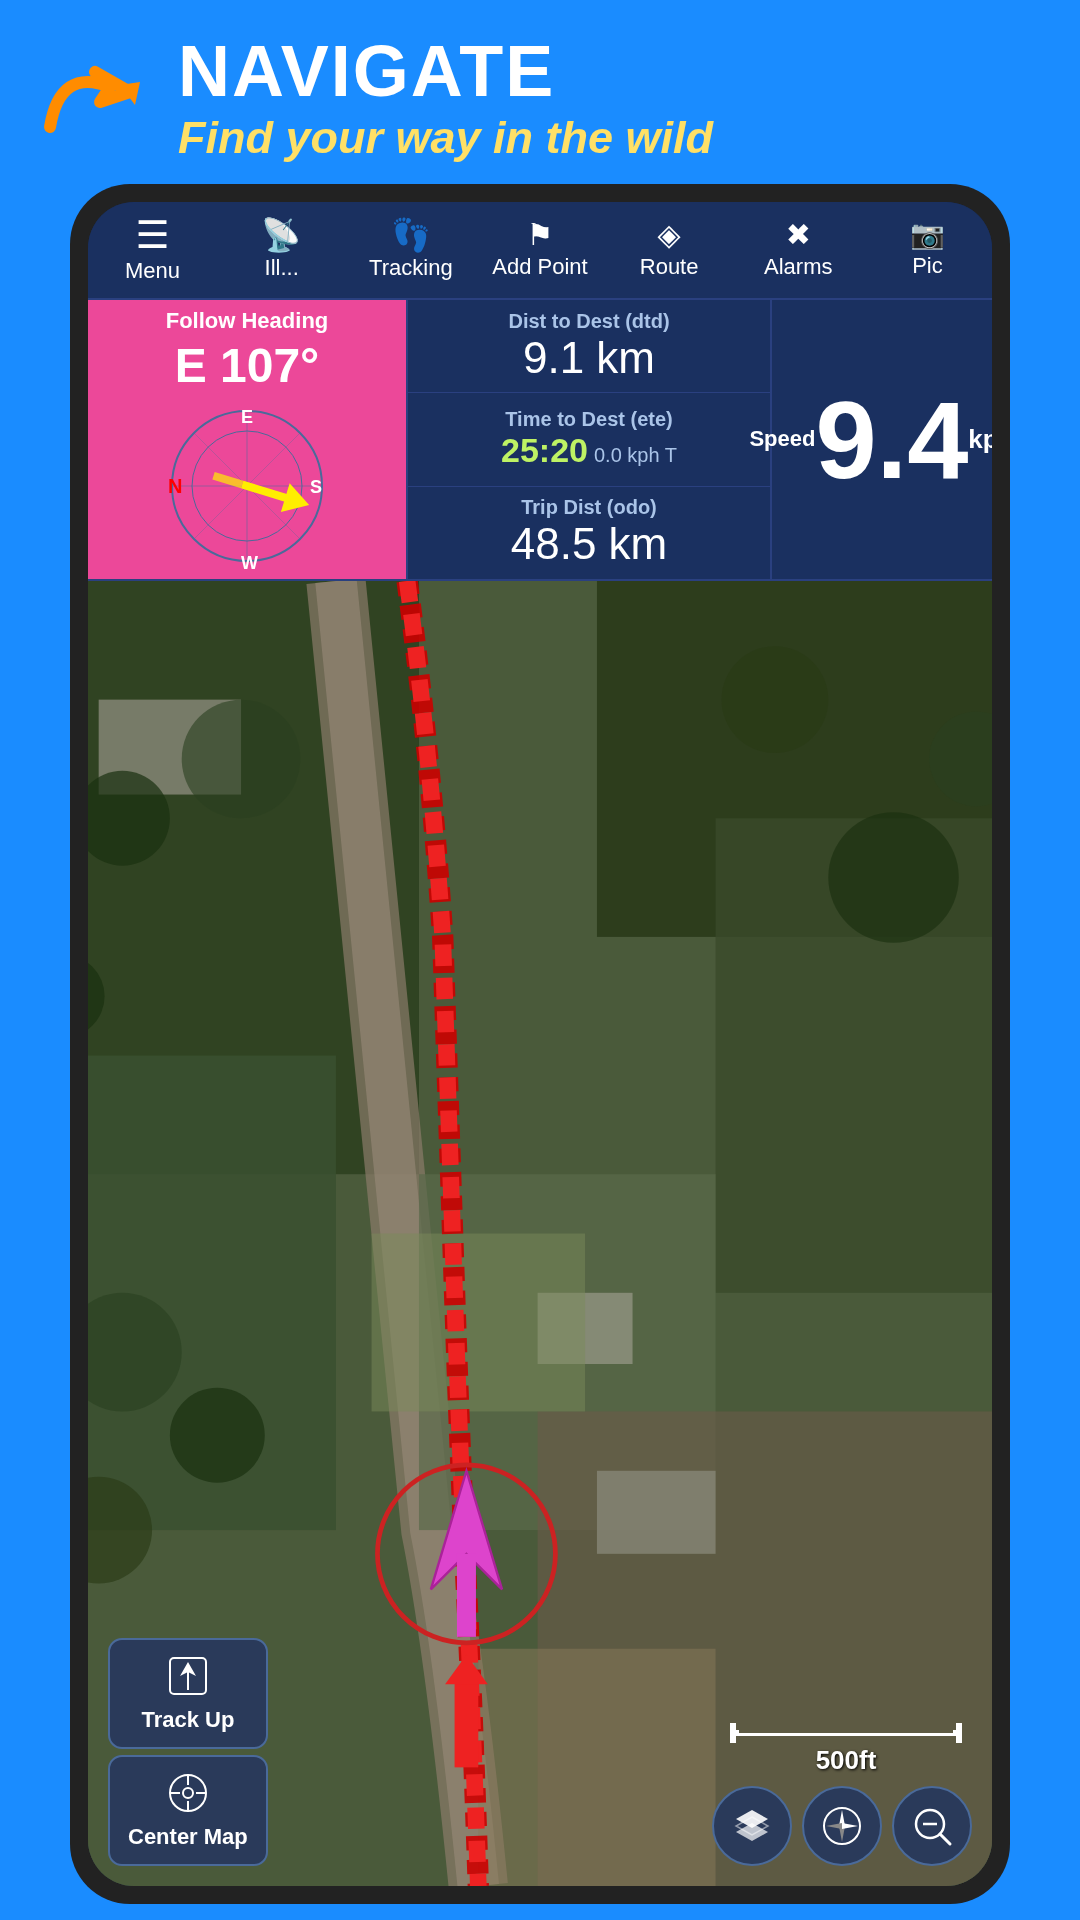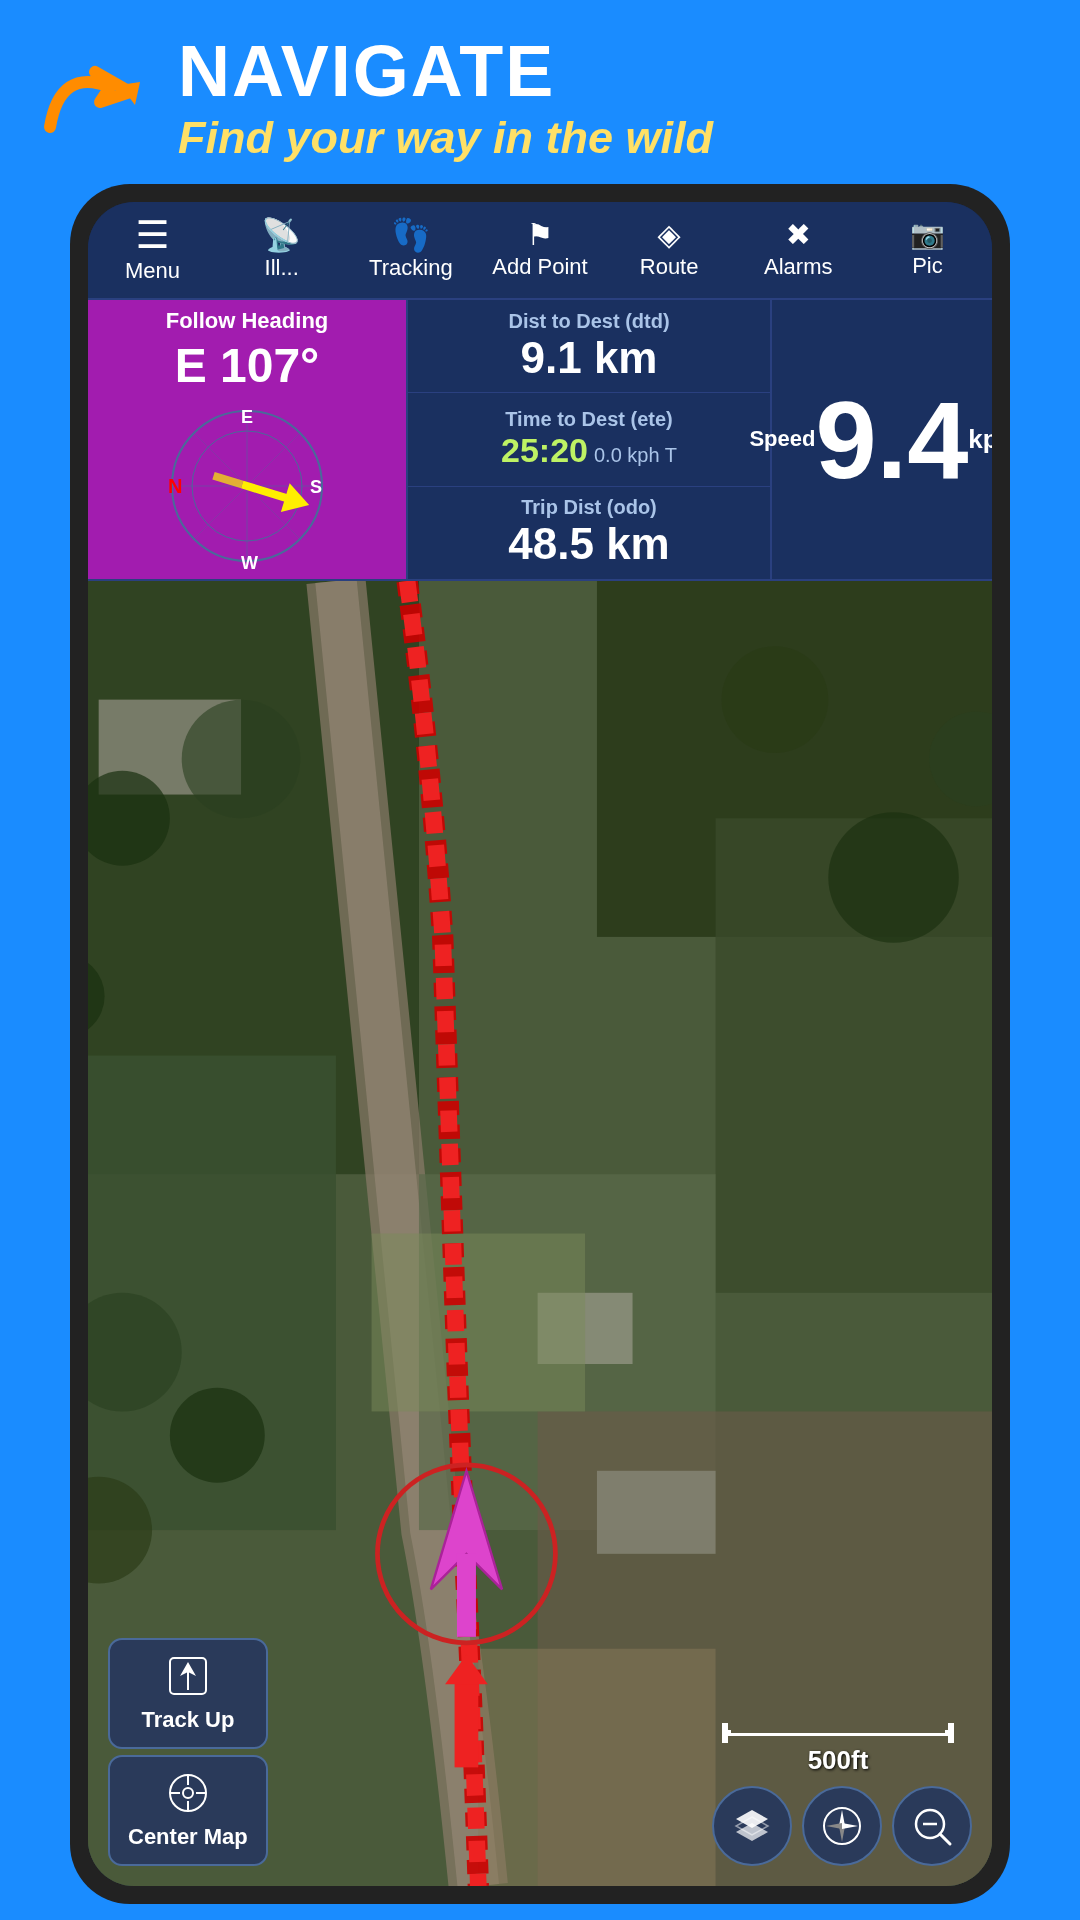--- a/index.html
+++ b/index.html
@@ -99,21 +99,21 @@
       display: flex;
       width: 100%;
       background: #1a3060;
       border-bottom: 2px solid #2a4080;
       flex-shrink: 0;
     }
 
     
     .compass-area {
       width: 320px;
-      background: #a21caf;
+      background: #ec4899;
       display: flex;
       flex-direction: column;
       align-items: center;
       padding: 8px 10px;
       flex-shrink: 0;
       border-right: 2px solid #2a4080;
       text-align: center;
     }
     .follow-heading-label {
       font-size: 22px;
@@ -152,21 +152,21 @@
     }
     .stat-row:last-child { border-bottom: none; }
     .stat-label {
       font-size: 20px;
       color: #aac4e8;
       font-weight: bold;
       text-align: center;
     }
     .stat-value {
       font-size: 44px;
-      font-weight: 700;
+      font-weight: 400;
       color: white;
       text-align: right;
     }
     .stat-value-sub {
       font-size: 34px;
       font-weight: 900;
       color: #bef264;
     }
     .stat-sub-text {
       font-size: 20px;
@@ -279,21 +279,21 @@
     }
     .map-tool-btn svg {
       width: 44px;
       height: 44px;
     }
 
     
     .scale-bar {
       position: absolute;
       bottom: 110px;
-      right: 38px;
+      right: 30px;
       display: flex;
       flex-direction: column;
       align-items: center;
     }
     .scale-line {
       width: 220px;
       height: 6px;
       border: 3px solid white;
       border-top: none;
       background: transparent;

